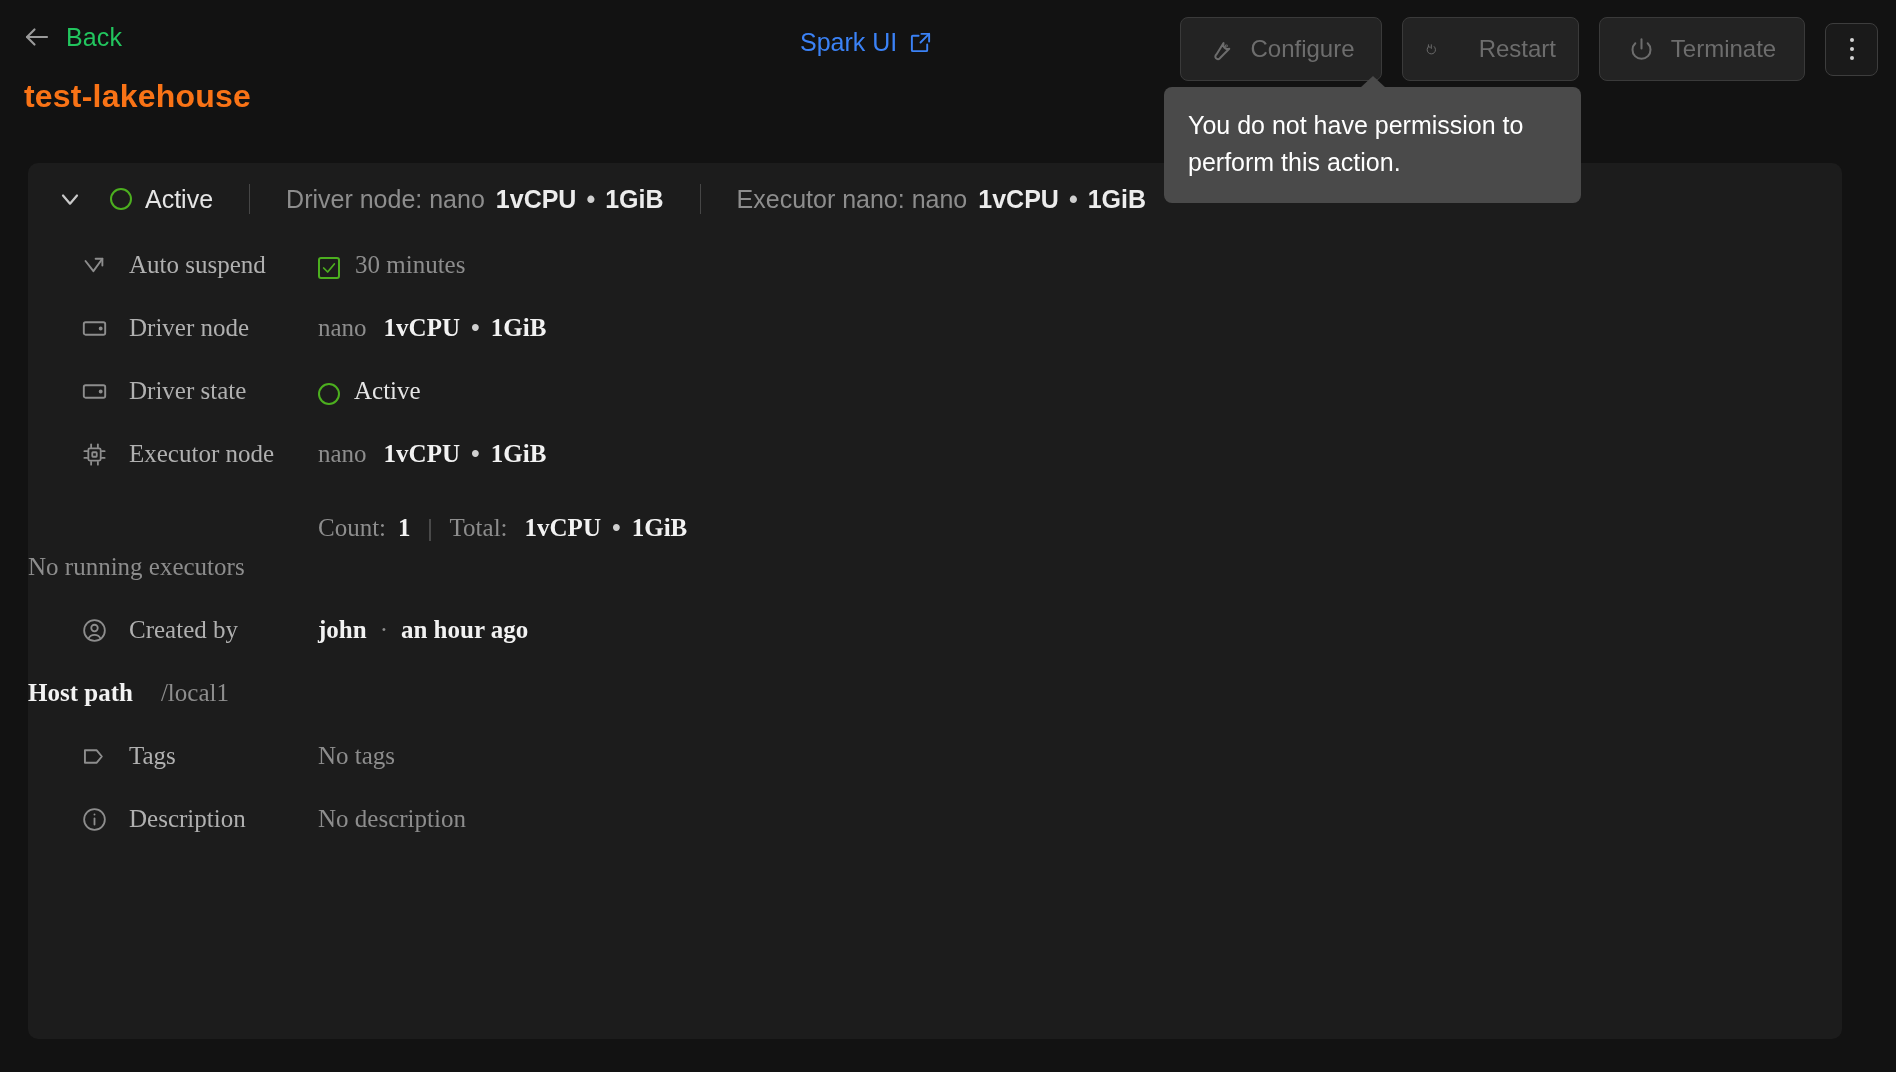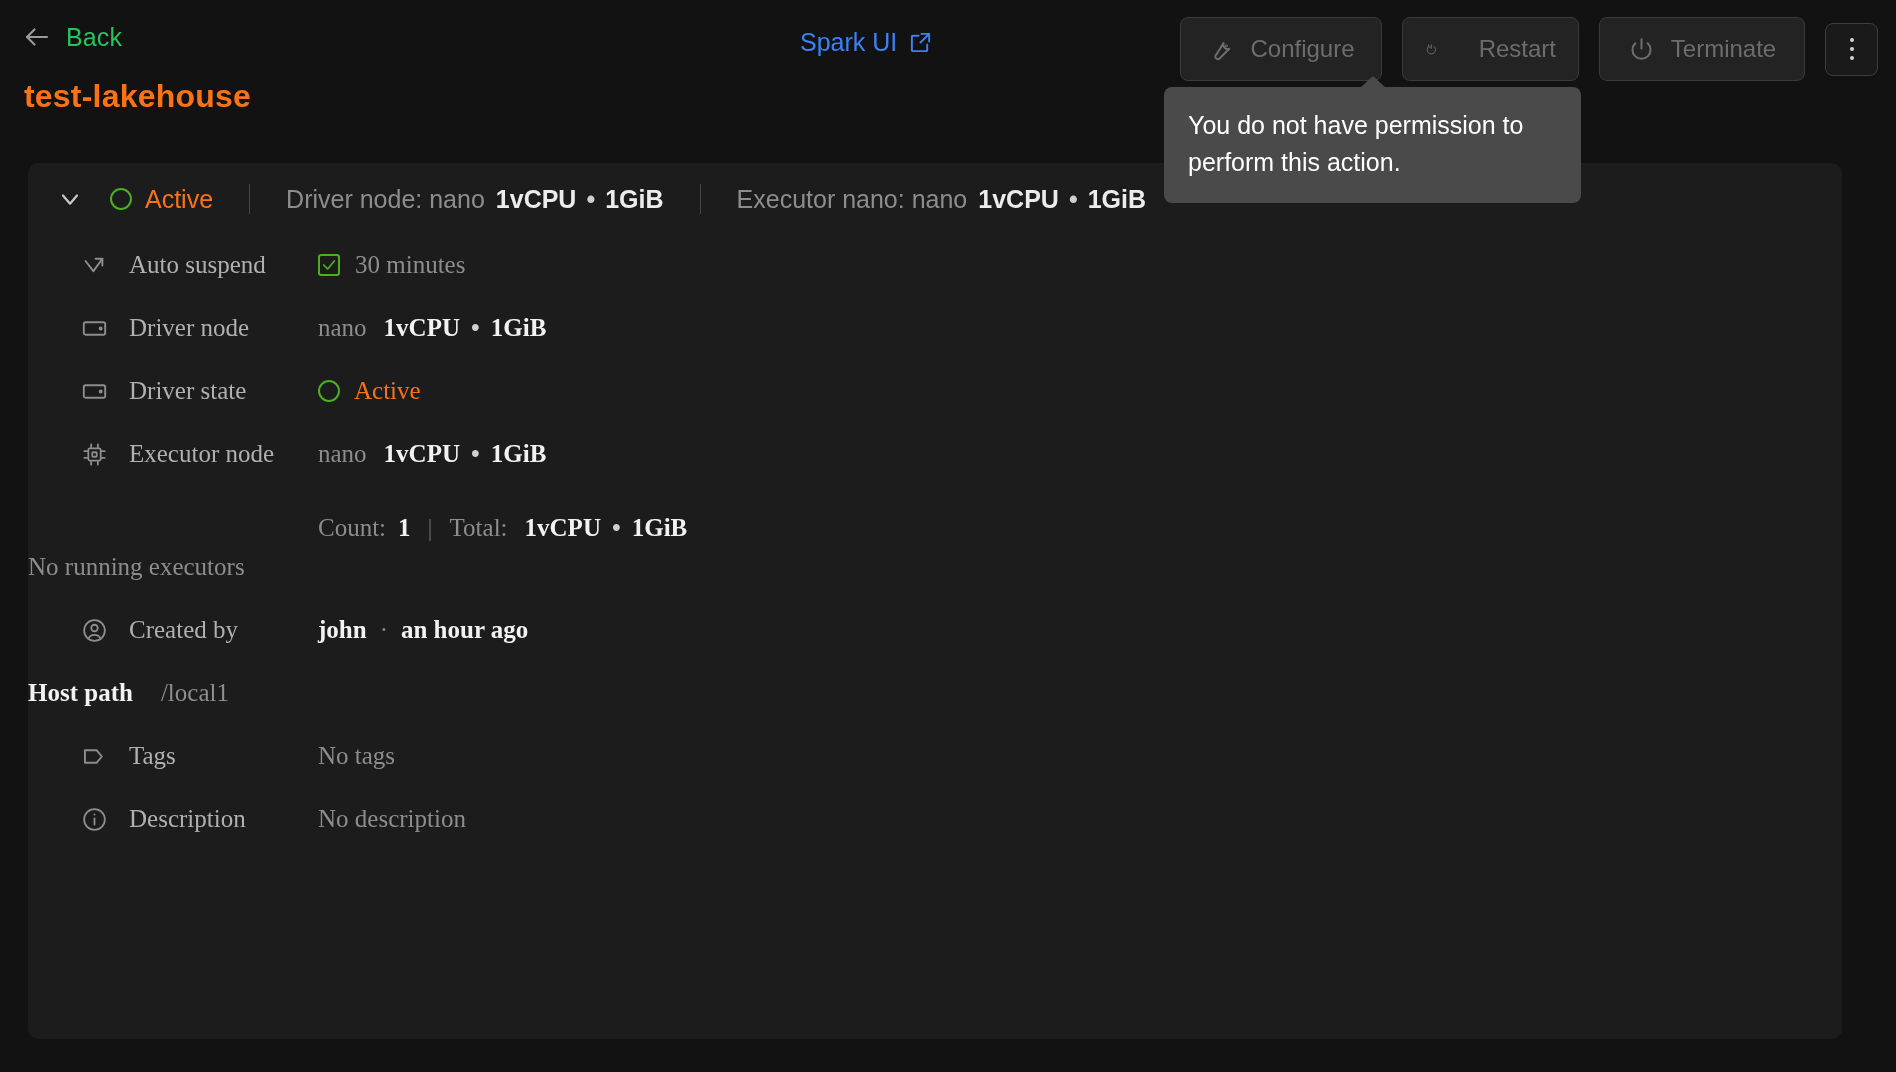--- a/index.html
+++ b/index.html
@@ -145,21 +145,21 @@
     margin-right: 26px;
     cursor: pointer;
   }
   .status-pill { display: flex; align-items: center; gap: 13px; }
   .ring {
     width: 22px; height: 22px;
     border: 2.4px solid #4caf1f;
     border-radius: 50%;
     display: block;
   }
-  .status-text { color: #f97316; font-size: 25px; }
+  .status-text { color: #e5e5e5; font-size: 25px; }
 
   .vdiv {
     width: 1px; height: 30px;
     background: #464646;
     margin: 0 36px;
   }
   .sum-item { font-size: 25px; color: #8d8d8d; display:flex; align-items:baseline; }
   .sum-item .val { color: #ececec; font-weight: bold; margin-left: 11px; }
   .sum-item .dot { color: #cfcfcf; margin: 0 10px; font-weight: bold; }
 
@@ -175,21 +175,21 @@
     padding-left: 53px;
     display: flex;
     align-items: center;
     gap: 21px;
     flex-shrink: 0;
   }
   .row-label .licon { width: 27px; height: 27px; color: #8d8d8d; display:block; flex-shrink:0; }
   .row-label .ltext { font-size: 25px; color: #b0b0b0; white-space: nowrap; }
   .row-value {
     display: flex;
-    align-items: center;
+    align-items: flex-end;
     font-size: 25px;
     color: #ececec;
     white-space: nowrap;
   }
   .muted { color: #8d8d8d; }
   .bold  { color: #f2f2f2; font-weight: bold; }
   .sep-dot { color: #cfcfcf; margin: 0 11px; font-weight: bold; }
   .gap-s { margin-left: 12px; }
   .gap-m { margin-left: 17px; }
 

